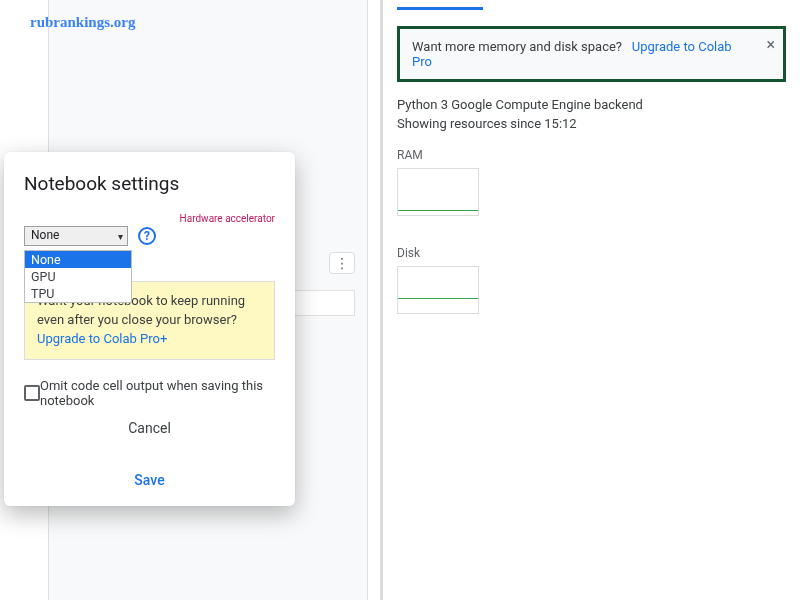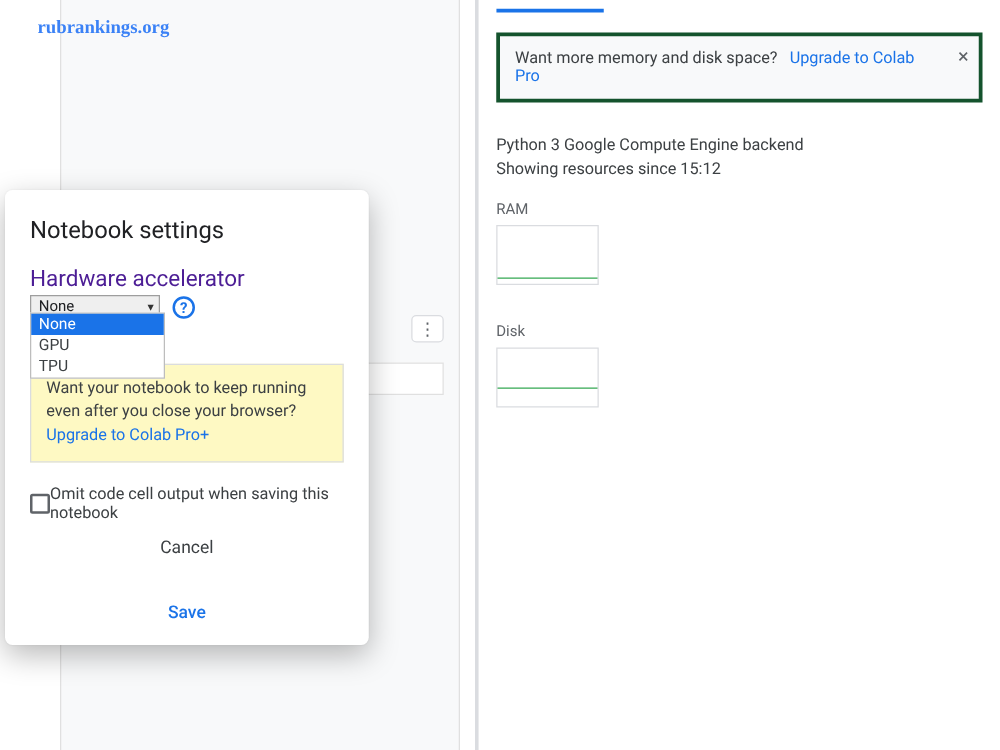--- a/index.html
+++ b/index.html
@@ -115,21 +115,21 @@
   }
   .promo-box .close {
     position: absolute;
     right: 8px; top: 6px;
     color: #5f6368;
     font-size: 16px;
     cursor: pointer;
   }
   .link { color: #1a73e8; cursor: pointer; }
 
-  .backend-text { margin-top: 26px; line-height: 1.45; }
+  .backend-text { margin-top: 14px; line-height: 1.45; }
 
   .charts { display: flex; gap: 30px; margin-top: 14px; flex-direction: column; }
   .chart-col {}
   .chart-label { font-size: 12px; color: #5f6368; margin-bottom: 6px; }
   .chart-box {
     width: 82px; height: 48px;
     border: 1px solid #dadce0;
     position: relative;
     background: #fff;
   }
@@ -156,23 +156,24 @@
     padding: 20px 20px 14px 20px;
     z-index: 50;
   }
   .dlg-title {
     font-size: 19px;
     color: #202124;
     font-weight: 400;
     margin-bottom: 18px;
   }
   .field-label {
-    font-size: 18px;
-    color: #4c1d95;
+    font-size: 10px;
+    color: #be185d;
     margin-bottom: 2px;
+    text-align: right;
   }
   .select-row { display: flex; align-items: center; gap: 10px; }
   .fake-select {
     position: relative;
     width: 104px;
     height: 20px;
     border: 1px solid #9e9e9e;
     background: #efefef;
     font-size: 12px;
     padding: 1px 18px 1px 6px;

